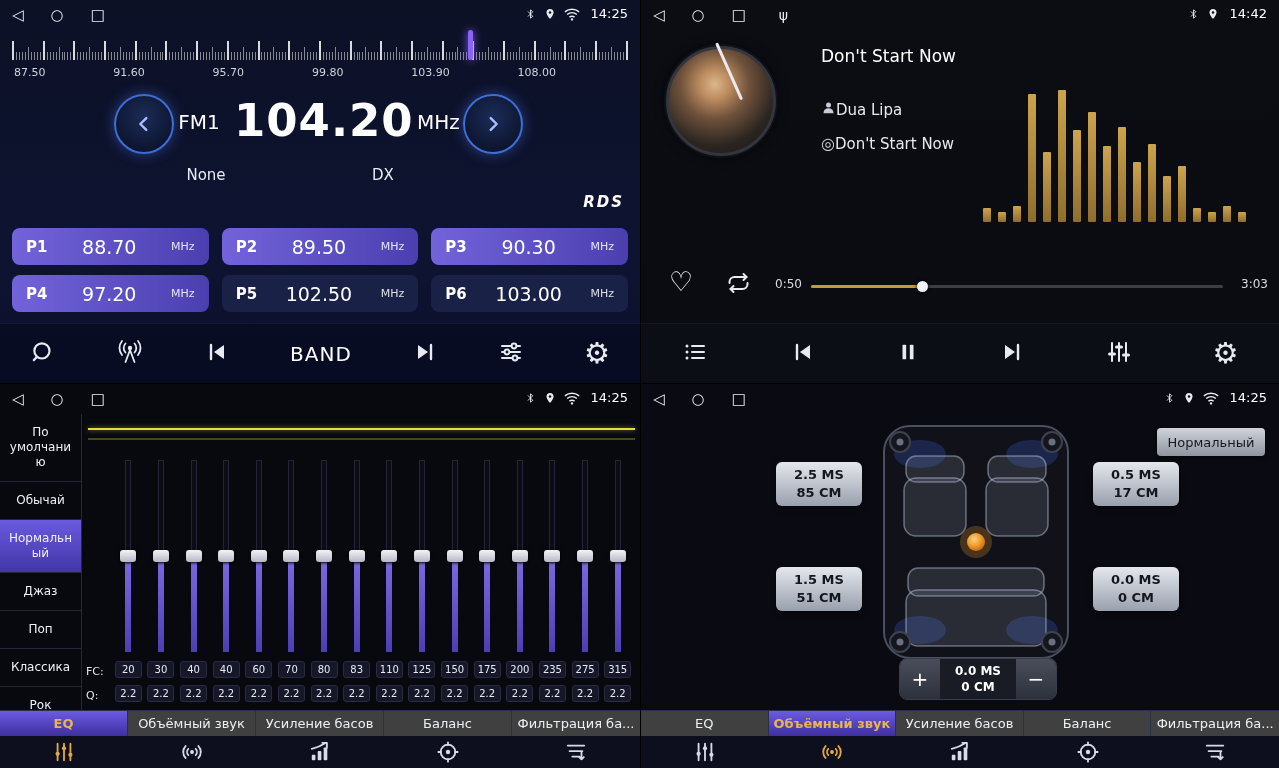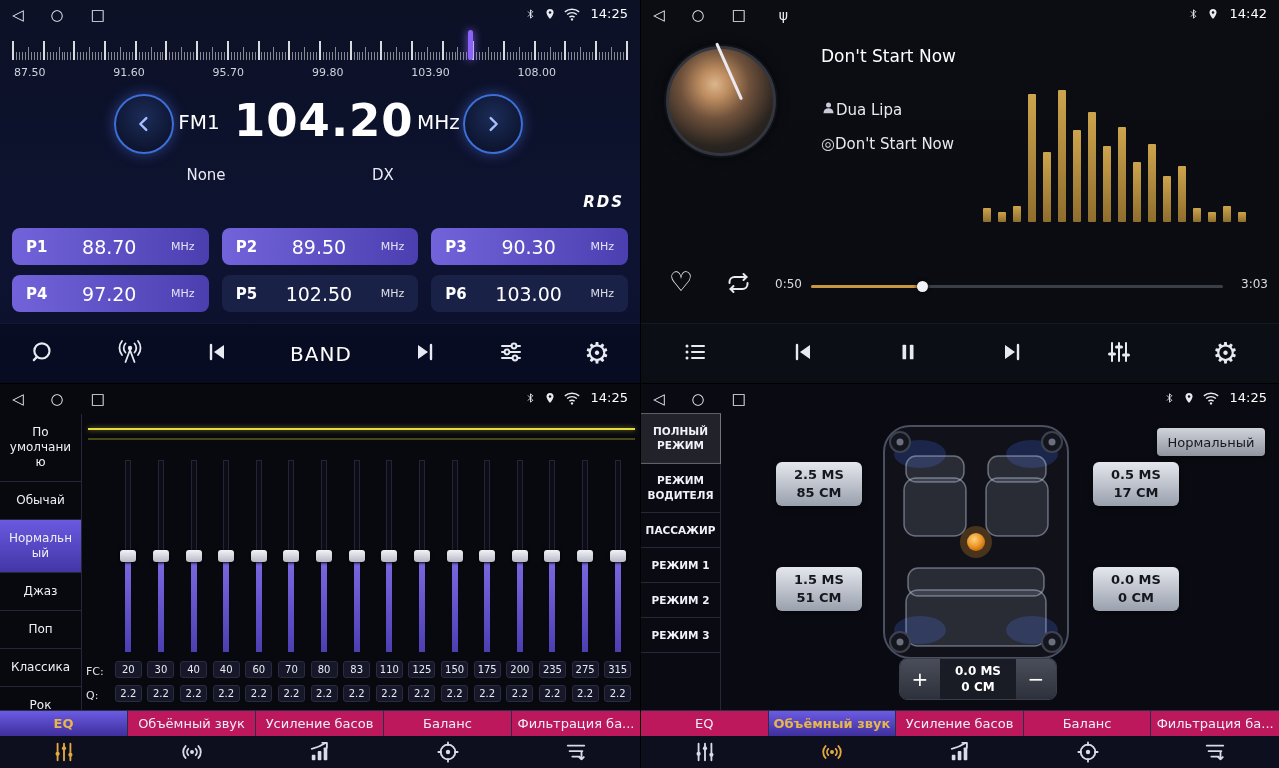--- a/index.html
+++ b/index.html
@@ -115,21 +115,21 @@
   .fc-row .rowlab { top:281px; } .q-row .rowlab { top:305px; }
   .valrow { position:absolute; left:112px; right:6px; display:grid;
     grid-template-columns:repeat(16,1fr); justify-items:center; }
   .fc-vals { top:277px; } .q-vals { top:301px; }
   .valbox { width:27px; height:17px; background:#17172a; border:1px solid #2a2a40; border-radius:3px;
     font-size:10px; color:#e8eaf2; display:flex; align-items:center; justify-content:center; }
 
   
   .audio-tabs { position:absolute; left:0; right:0; bottom:0; height:58px; }
   .tab-labels { display:grid; grid-template-columns:repeat(5,1fr); height:26px;
-    background:#be185d; border-top:1px solid #2b2d4c; }
+    background:#404040; border-top:1px solid #2b2d4c; }
   .tab-label { display:flex; align-items:center; justify-content:center; font-size:13px;
     color:#eceef6; border-right:1px solid #2b2d4c; white-space:nowrap; overflow:hidden; }
   .tab-label:last-child { border-right:none; }
   .tab-label.active { background:linear-gradient(180deg,#6b5be2,#3f2f9e); color:#e9b64d; font-weight:bold; }
   .tab-icons { display:grid; grid-template-columns:repeat(5,1fr); height:32px;
     background:#0d0e1e; align-items:center; justify-items:center; }
   .tab-icon { color:#d8dbe8; display:flex; align-items:center; justify-content:center; }
   .tab-icon.active { color:#e2a93e; }
 
   
@@ -813,28 +813,20 @@
         <span data-interactable="false"><svg width="16" height="13" viewBox="0 0 24 20">
               <path d="M1 6a17 17 0 0 1 22 0" fill="none" stroke="#e8eaf2" stroke-width="2.2"></path>
               <path d="M4.5 10a12 12 0 0 1 15 0" fill="none" stroke="#e8eaf2" stroke-width="2.2"></path>
               <path d="M8 14a7 7 0 0 1 8 0" fill="none" stroke="#e8eaf2" stroke-width="2.2"></path>
               <circle cx="12" cy="17.5" r="1.8" fill="#e8eaf2"></circle>
             </svg></span>
         <span class="time" data-interactable="false">14:25</span>
       </div>
     </header>
 
-    <aside class="mode-list" data-interactable="false">
-        <div class="mode-item active" data-interactable="true">ПОЛНЫЙ РЕЖИМ</div>
-        <div class="mode-item" data-interactable="true">РЕЖИМ ВОДИТЕЛЯ</div>
-        <div class="mode-item" data-interactable="true">ПАССАЖИР</div>
-        <div class="mode-item" data-interactable="true">РЕЖИМ 1</div>
-        <div class="mode-item" data-interactable="true">РЕЖИМ 2</div>
-        <div class="mode-item" data-interactable="true">РЕЖИМ 3</div>
-      </aside>
 
     <button class="normal-btn" data-interactable="true">Нормальный</button>
 
     <div class="car" data-interactable="false">
       <svg width="196" height="244" viewBox="0 0 196 244">
         <defs>
           <radialGradient id="orangeBall" cx="40%" cy="35%" r="75%">
             <stop offset="0%" stop-color="#ffd27a"></stop>
               <stop offset="50%" stop-color="#f09a2e"></stop>
               <stop offset="100%" stop-color="#b85f00"></stop>

